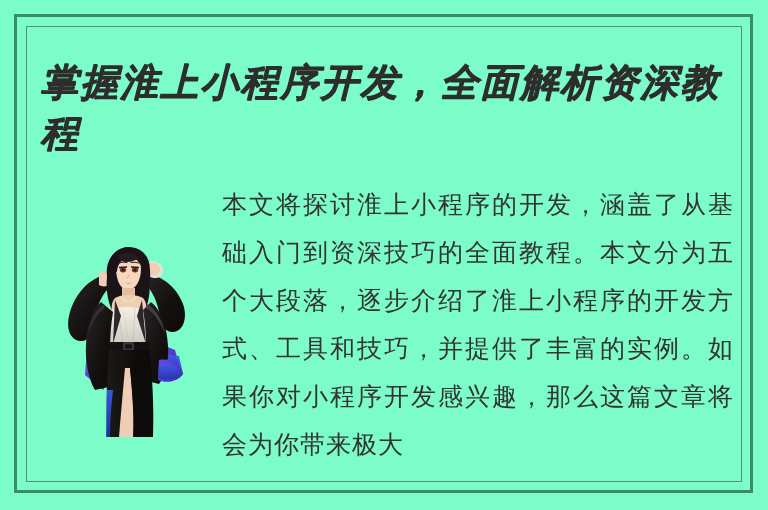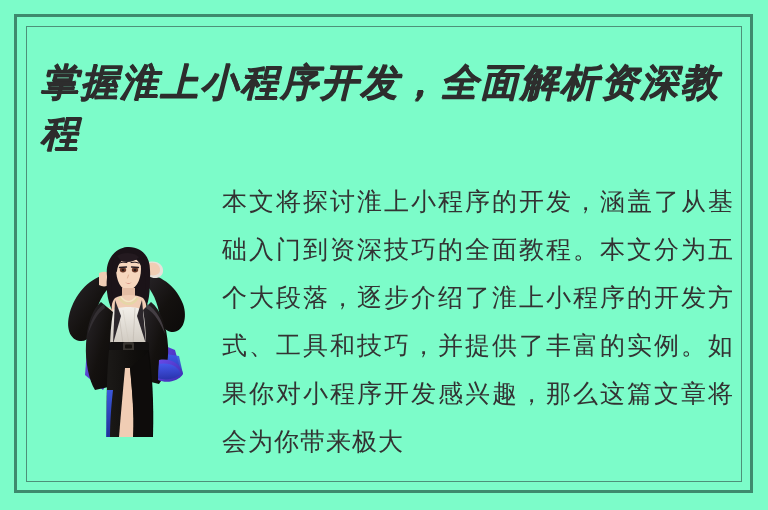--- a/index.html
+++ b/index.html
@@ -58,21 +58,21 @@
     text-shadow: 0.5px 0.5px 0 #2d2d2d;
   }
 
   
   .body-text {
     position: absolute;
     left: 222px;
     top: 180px;
     width: 512px;
     color: #333333;
-    font-family: Liberation Mono, monospace;
+    font-family: Liberation Sans, sans-serif;
     font-size: 25px;
     line-height: 48px;
     letter-spacing: 1px;
     text-align: justify;
   }
 
   
   .illustration {
     position: absolute;
     left: 55px;

